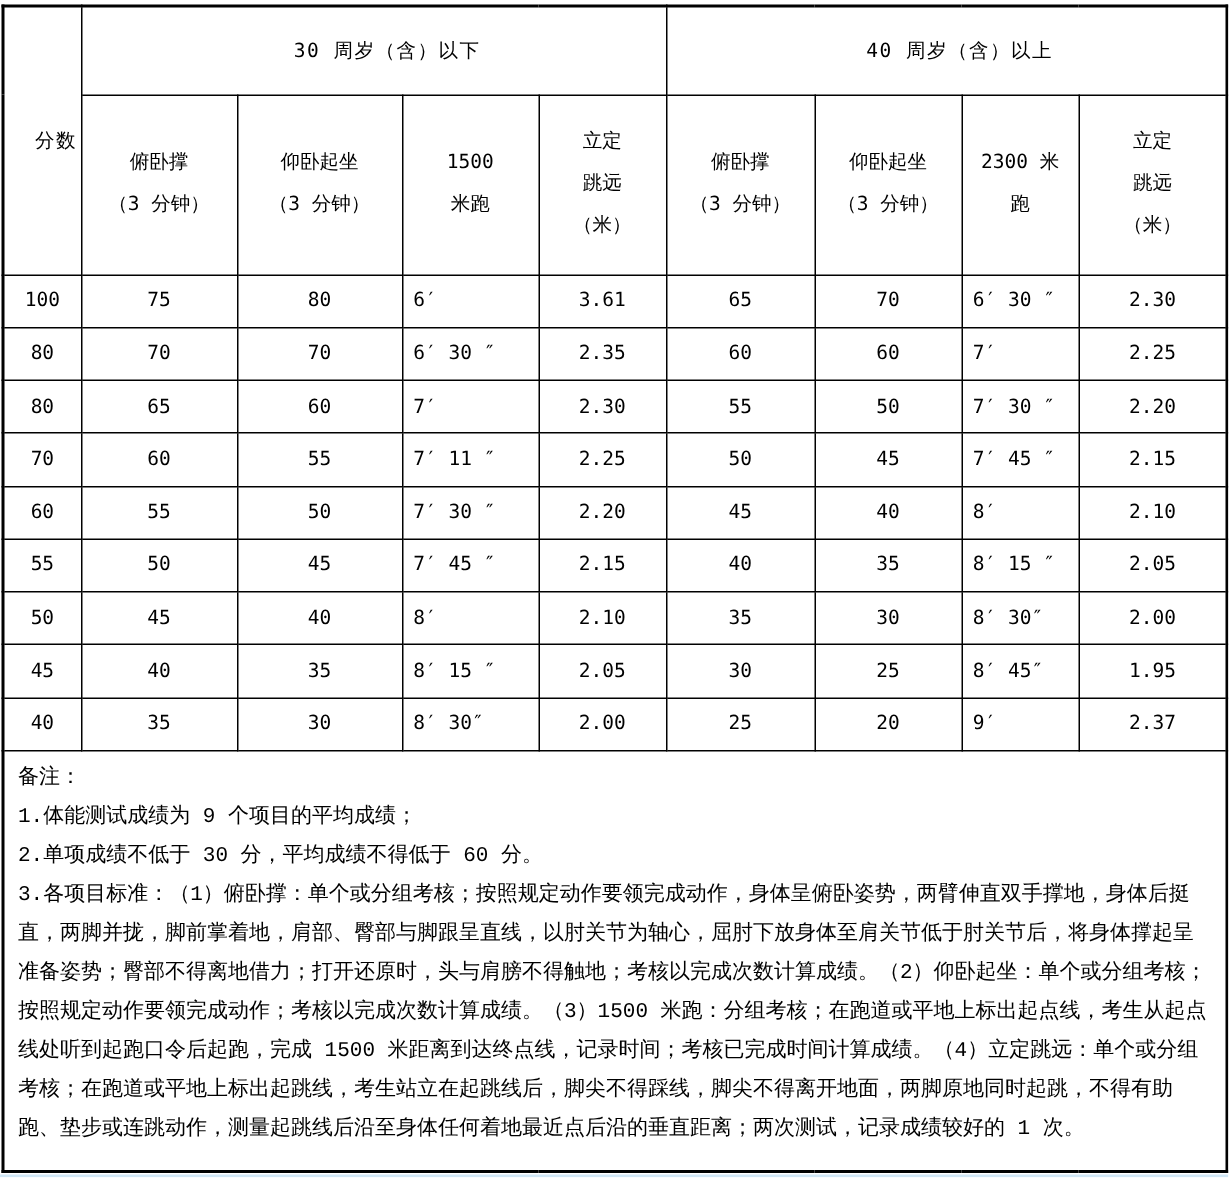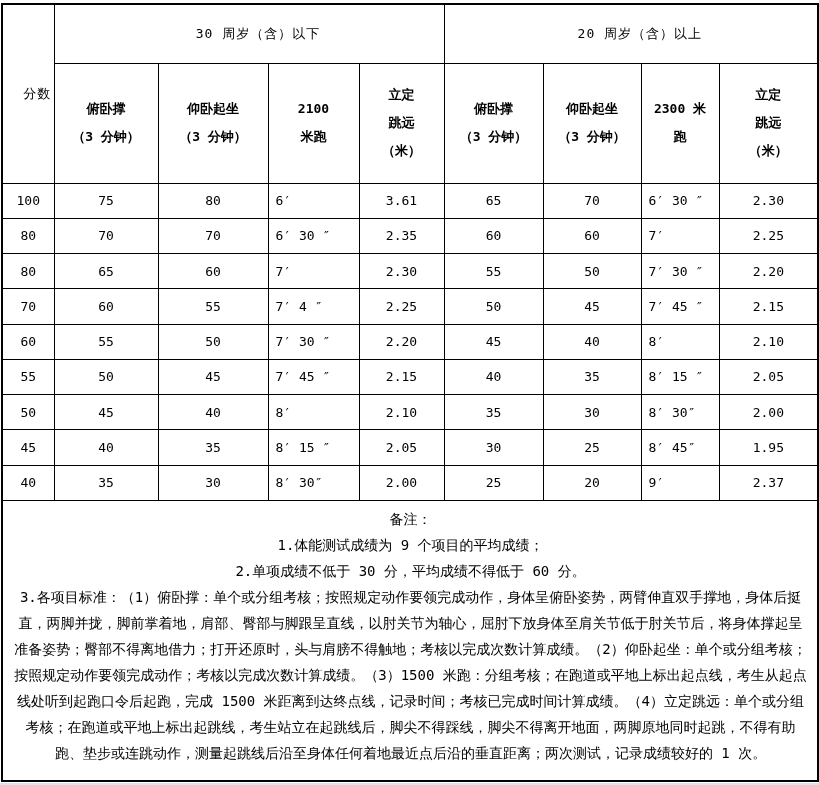--- a/index.html
+++ b/index.html
@@ -27,31 +27,31 @@
     vertical-align: middle;
     font-size: 13px;
     padding: 0;
     font-weight: normal;
     color: #000000;
     overflow: hidden;
   }
   tr.r-group { height: 59px; }
   tr.r-group td { font-size: 13px; letter-spacing: 1px; padding-left: 18px; }
   tr.r-sub { height: 120px; }
-  tr.r-sub td { line-height: 28px; font-weight: bold; }
+  tr.r-sub td { line-height: 28px; }
   tr.r-data { height: 34px; }
   td.time { text-align: left; padding-left: 7px; }
   td.notes-cell {
     text-align: left;
     vertical-align: top;
     padding: 5px 8px 4px 9px;
     font-size: 14px;
     line-height: 26px;
   }
-  td.notes-cell div { text-align: center; }
+  td.notes-cell div { text-align: left; font-family: Liberation Mono, monospace; }
   .bottom-edge {
     position: absolute;
     left: 0;
     bottom: 0;
     width: 819px;
     height: 2px;
     background: #cfe6f5;
   }
 </style>
 </head>
@@ -68,33 +68,33 @@
       <col style="width:85px">
       <col style="width:99px">
       <col style="width:98px">
       <col style="width:78px">
       <col style="width:99px">
     </colgroup>
     <thead>
       <tr class="r-group">
         <td rowspan="2">分数</td>
         <td colspan="4">30 周岁（含）以下</td>
-        <td colspan="4">20 周岁（含）以上</td>
+        <td colspan="4">40 周岁（含）以上</td>
       </tr>
       <tr class="r-sub">
         <td>
           <div>俯卧撑</div>
           <div>（3 分钟）</div>
         </td>
         <td>
           <div>仰卧起坐</div>
           <div>（3 分钟）</div>
         </td>
         <td>
-          <div>2100</div>
+          <div>1500</div>
           <div>米跑</div>
         </td>
         <td>
           <div>立定</div>
           <div>跳远</div>
           <div>（米）</div>
         </td>
         <td>
           <div>俯卧撑</div>
           <div>（3 分钟）</div>
@@ -145,21 +145,21 @@
           <td>2.30</td>
           <td>55</td>
           <td>50</td>
           <td class="time">7′ 30 ″</td>
           <td>2.20</td>
         </tr>
         <tr class="r-data">
           <td>70</td>
           <td>60</td>
           <td>55</td>
-          <td class="time">7′ 4 ″</td>
+          <td class="time">7′ 11 ″</td>
           <td>2.25</td>
           <td>50</td>
           <td>45</td>
           <td class="time">7′ 45 ″</td>
           <td>2.15</td>
         </tr>
         <tr class="r-data">
           <td>60</td>
           <td>55</td>
           <td>50</td>

